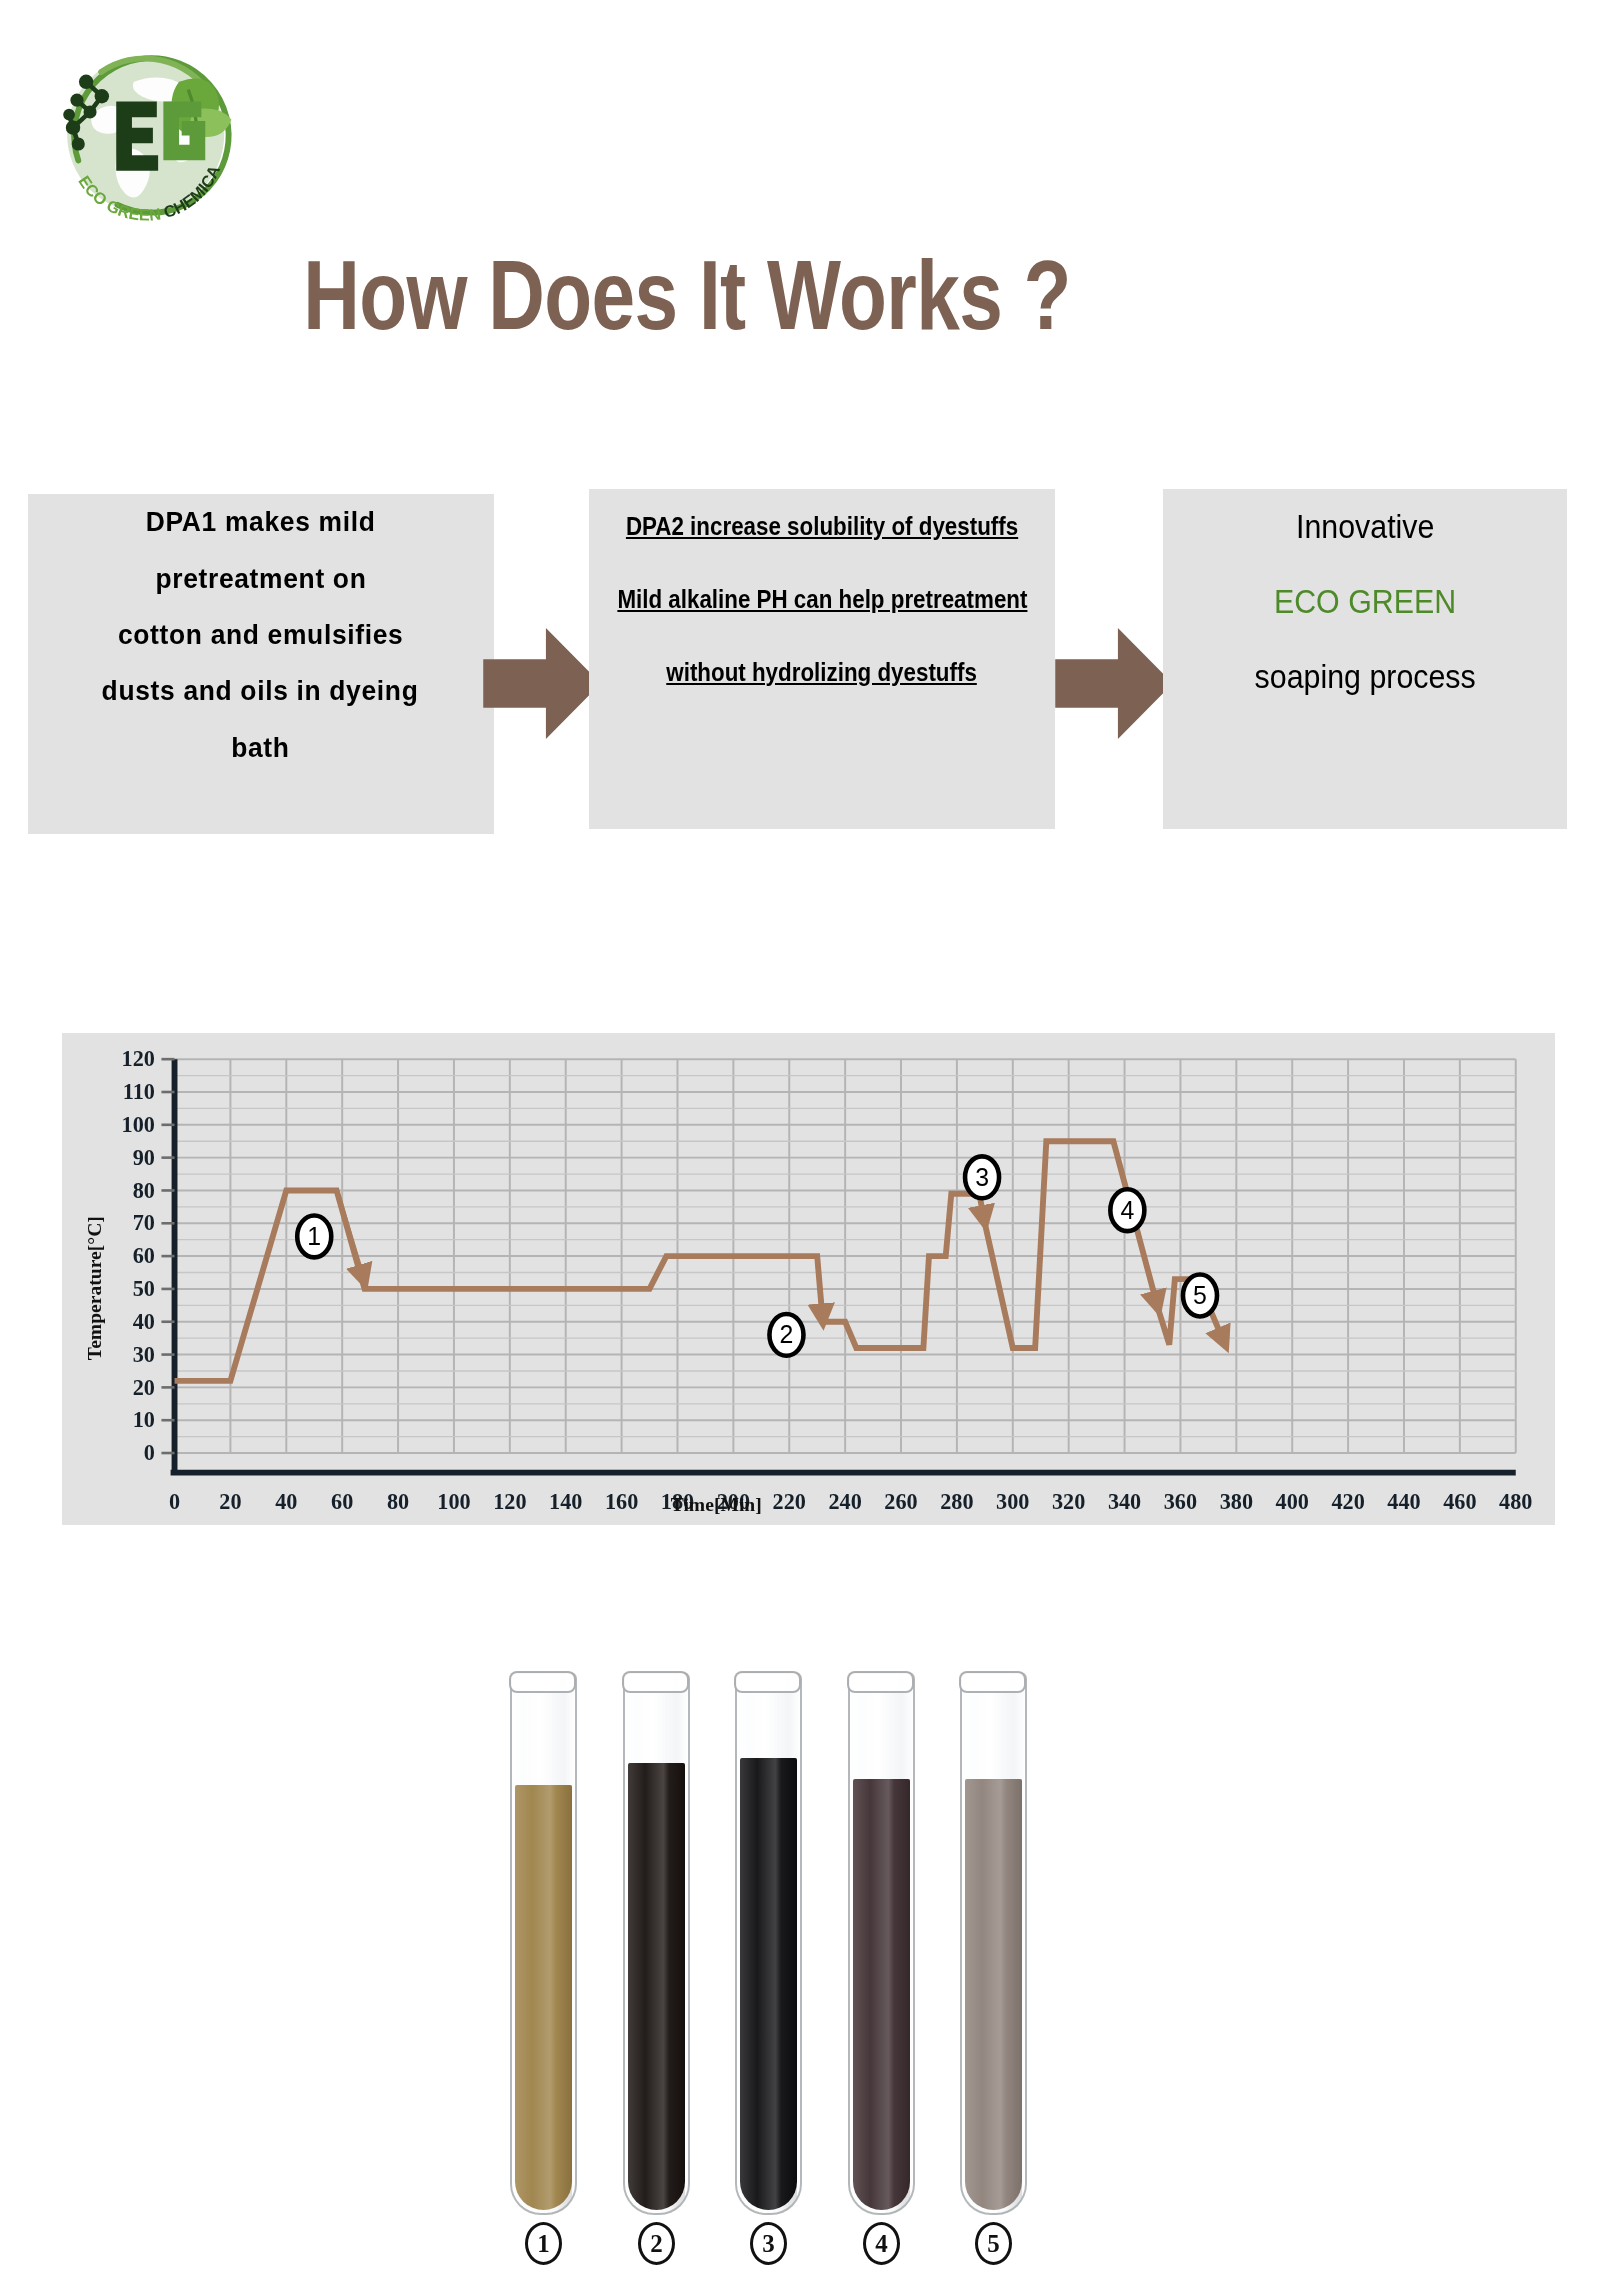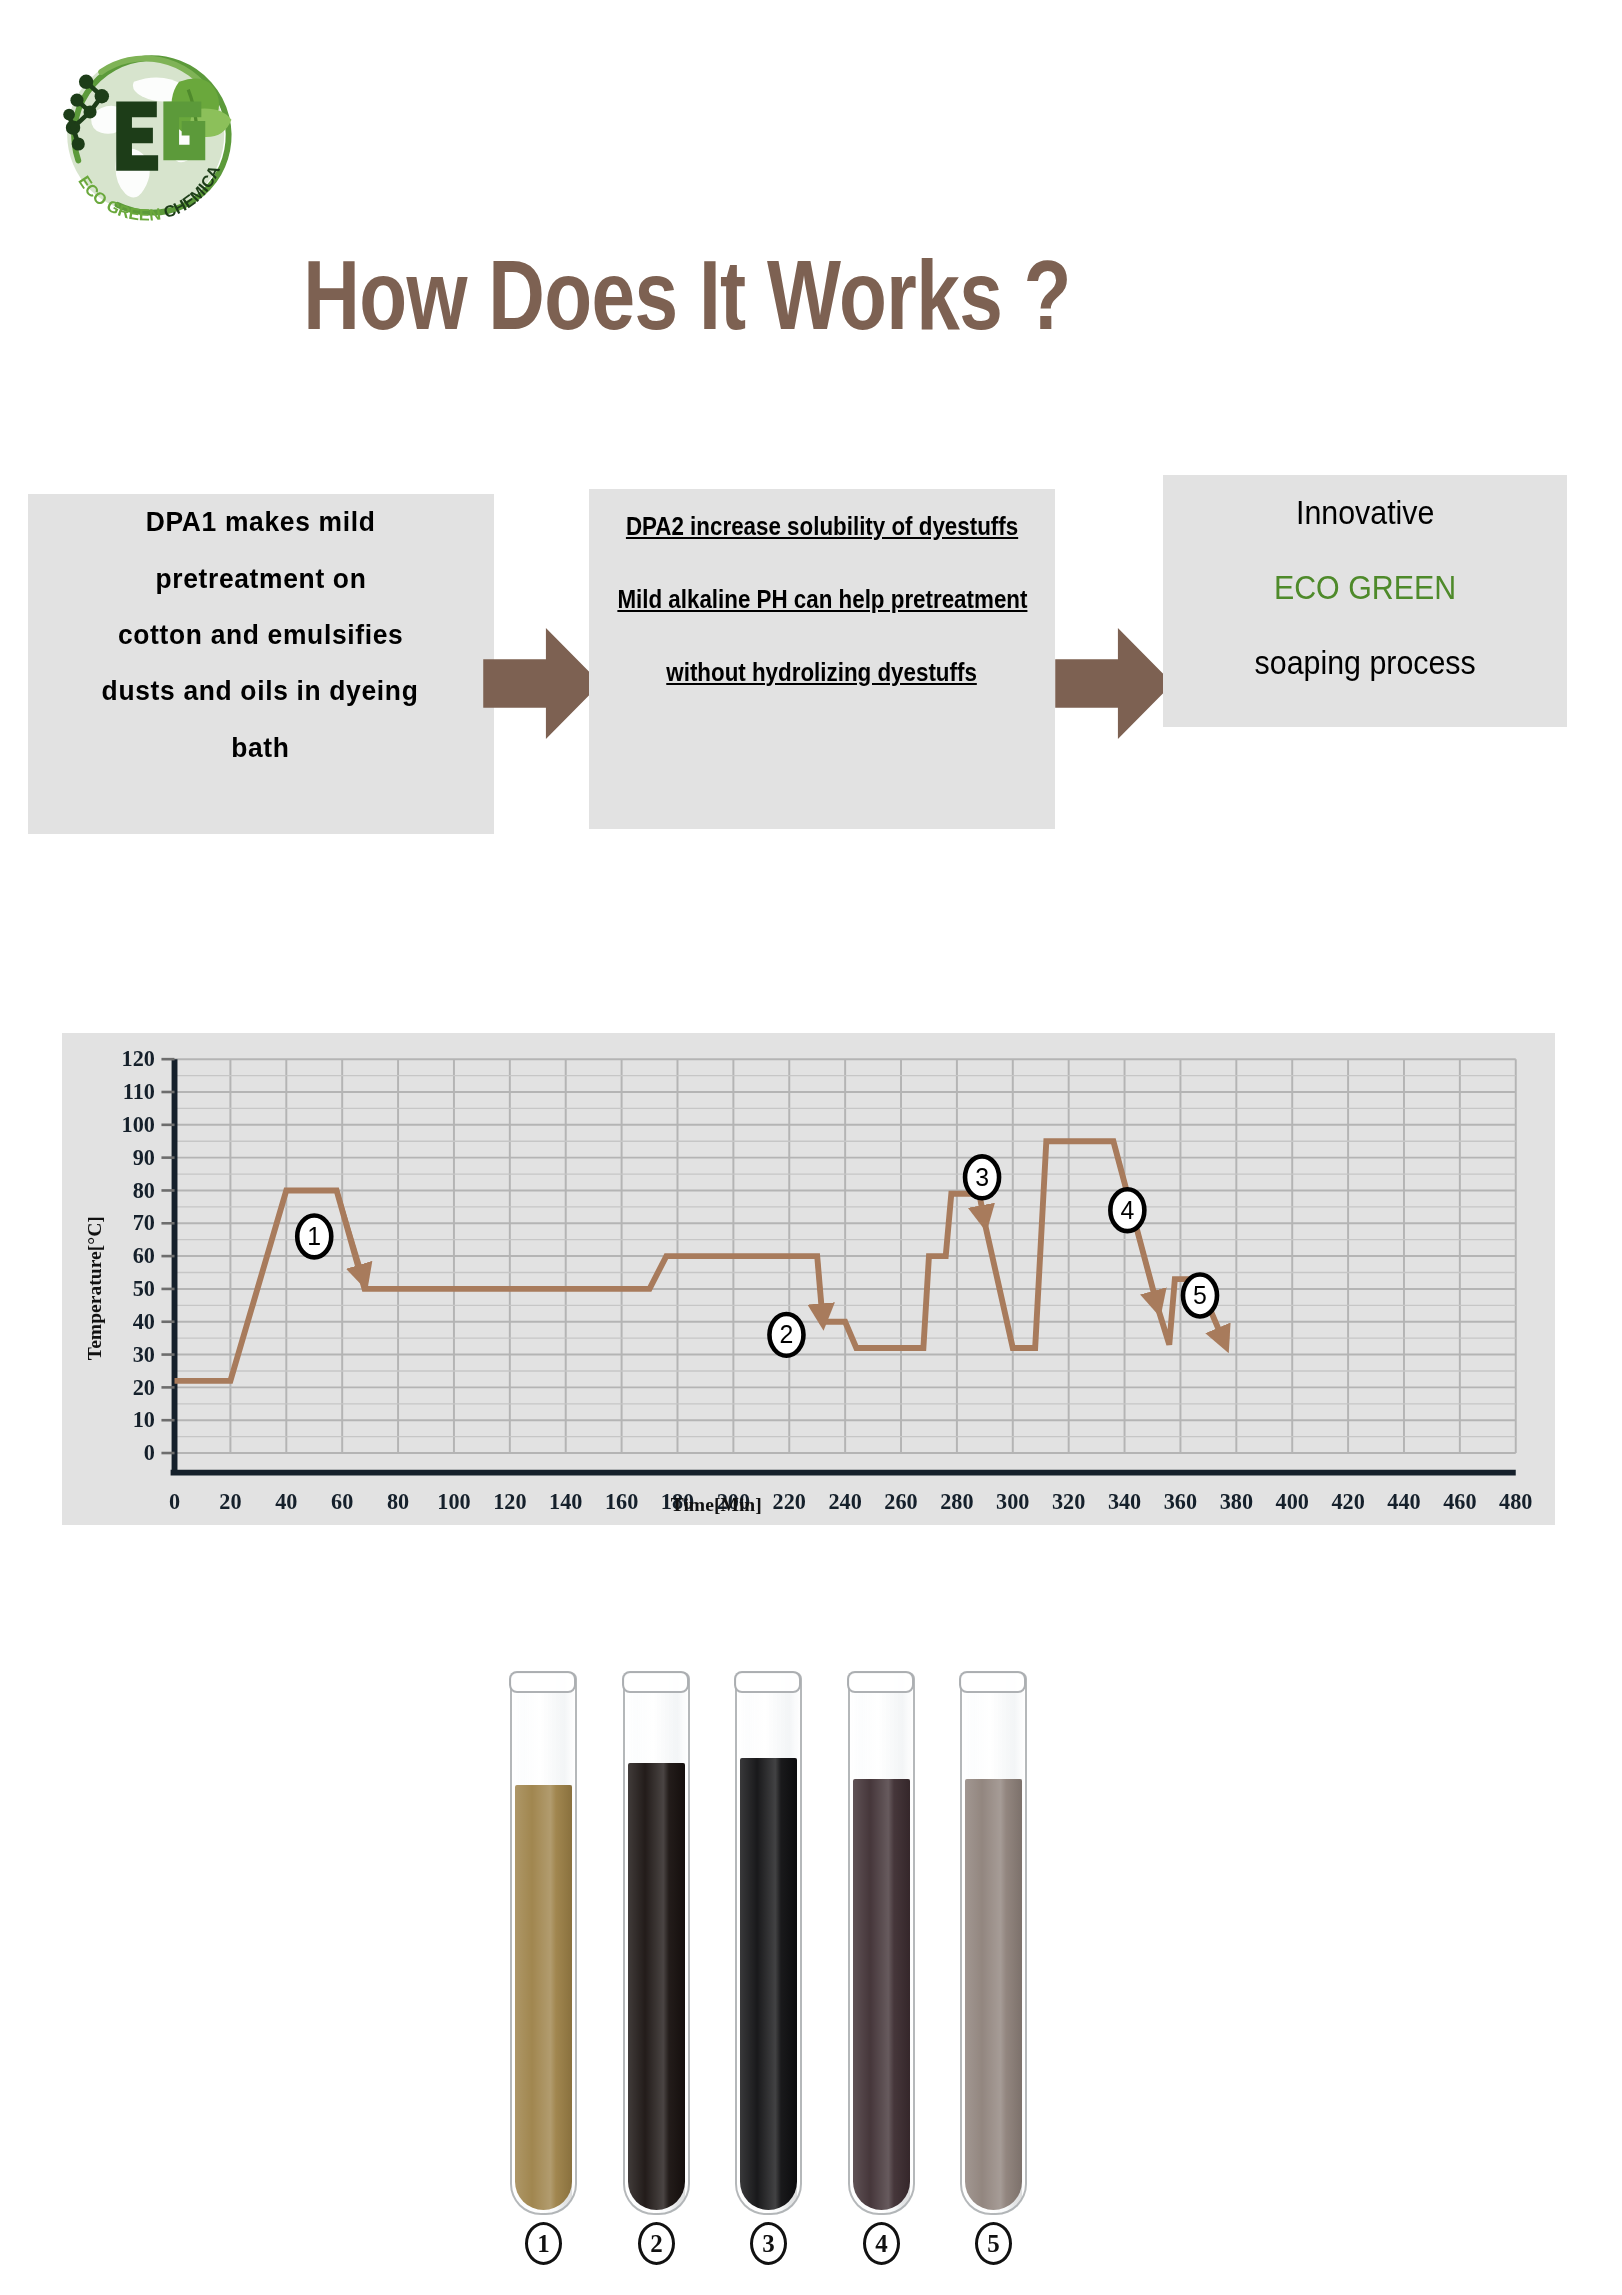--- a/index.html
+++ b/index.html
@@ -14,21 +14,21 @@
   #title{position:absolute;left:0;top:239px;width:1374px;text-align:center;
          font-size:98px;font-weight:bold;letter-spacing:-0.7px;
          color:#7d6152;font-family:"Liberation Sans",sans-serif;
          transform:scaleX(.80);transform-origin:center center;white-space:nowrap;}
 
   
   .flowbox{position:absolute;background:#e2e2e2;display:flex;flex-direction:column;
            justify-content:flex-start;align-items:center;text-align:center;color:#000;}
   #box1{left:27.5px;top:494px;width:466px;height:340px;}
   #box2{left:589px;top:489px;width:466px;height:340px;text-decoration:underline;}
-  #box3{left:1163px;top:475px;width:404px;height:252px;}
+  #box3{left:1163px;top:489px;width:404px;height:340px;}
   #box1 .ln{font-size:27.5px;font-weight:bold;line-height:1;margin:14.4px 0;
             letter-spacing:0.7px;transform:scaleX(.96);}
   #box2 .ln{font-size:26px;font-weight:bold;line-height:1;margin:23.6px 0;
             transform:scaleX(.86);white-space:nowrap;}
   #box3 .ln{font-size:33px;line-height:1;margin:21px 0;font-weight:normal;
             transform:scaleX(.92);white-space:nowrap;}
   .green{color:#4e8a2a;}
 
   .arrowbox{position:absolute;top:628px;width:118px;height:111px;}
   #arrow1{left:483px;}

